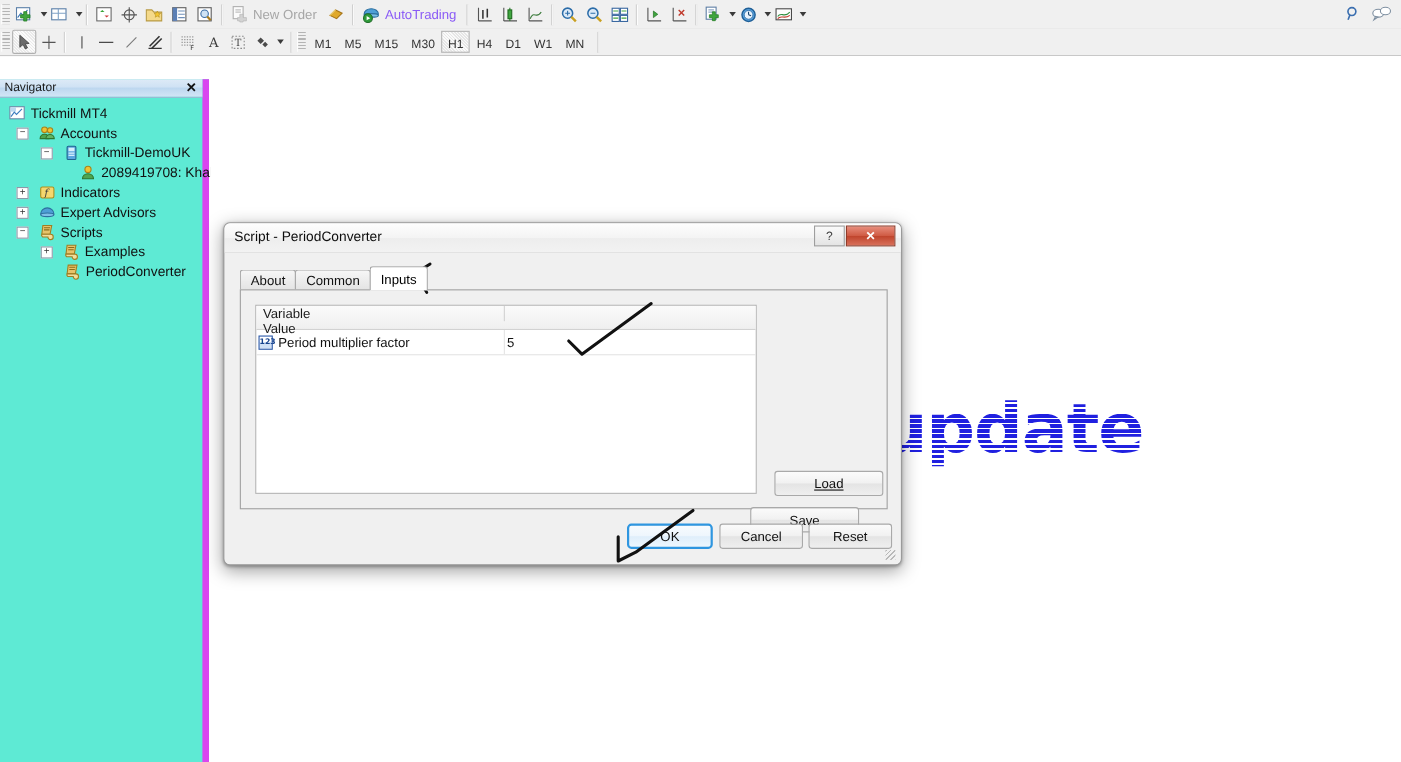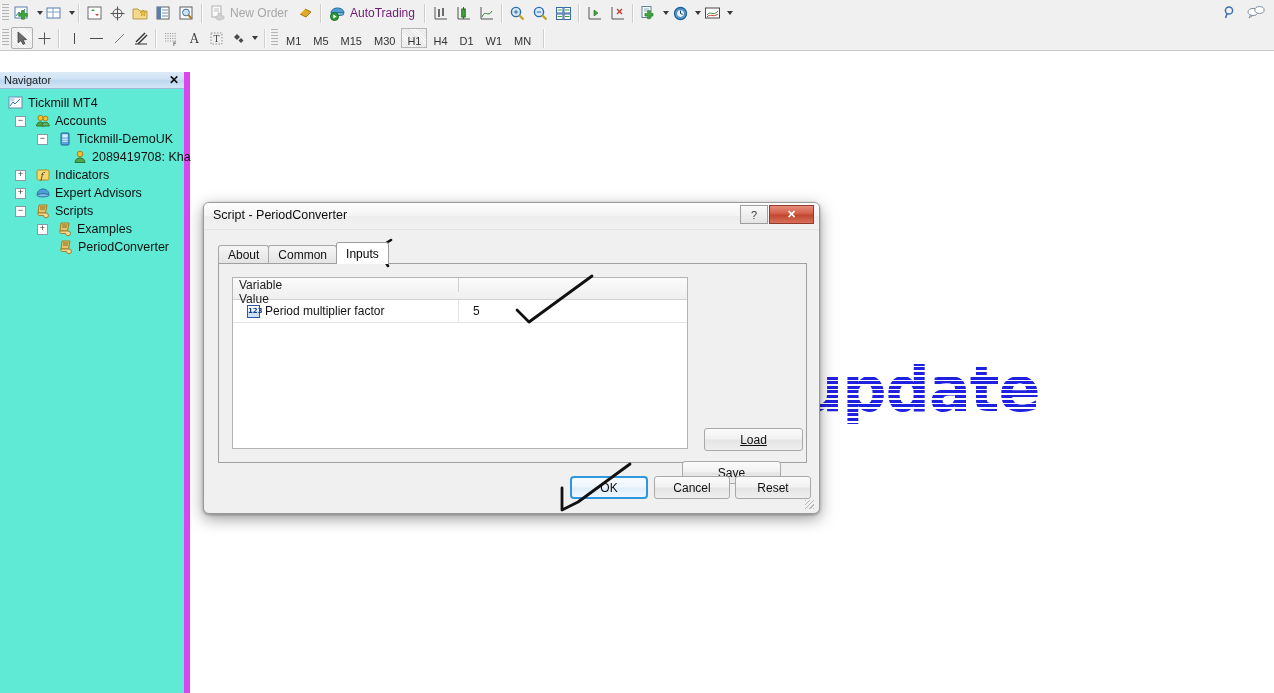--- a/index.html
+++ b/index.html
@@ -28,21 +28,21 @@
   .tbtn{
     height:22px;min-width:22px;display:flex;align-items:center;justify-content:center;
     flex:none;border:1px solid transparent;border-radius:2px;box-sizing:border-box;
     padding:0 2px;
   }
   .tbtn.sel{
     border:1px solid #b0b0b0;background:#f7f7f7;
     background-image:repeating-linear-gradient(45deg,#eaeaea 0 1px,#fbfbfb 1px 2px);
   }
   .tbtn.labeled{padding:0 5px 0 3px;gap:4px;}
-  .tbtn .tlabel{font-size:12px;color:#701a75;white-space:nowrap;}
+  .tbtn .tlabel{font-size:12px;color:#8b5cf6;white-space:nowrap;}
   .tbtn.disabled .tlabel{color:#a6a6a6;}
   .caret{
     width:0;height:0;border-left:3.5px solid transparent;border-right:3.5px solid transparent;
     border-top:4px solid #3a3a3a;margin-left:3px;flex:none;
   }
   .tf{
     height:20px;min-width:26px;padding:0 5px;display:flex;align-items:flex-end;justify-content:center;
     font-size:11px;color:#333;border:1px solid transparent;box-sizing:border-box;flex:none;
   }
   .tf.active{
@@ -136,21 +136,21 @@
   #grid{
     position:absolute;left:13px;top:13px;width:456px;height:172px;
     background:#fff;border:1px solid #b4b4b4;box-sizing:border-box;overflow:hidden;
   }
   #grid-head{display:flex;height:21px;background:linear-gradient(to bottom,#fbfbfb,#efefef);
     border-bottom:1px solid #d2d2d2;flex-direction:column;}
   .gh{font-size:12px;color:#1b1b1b;display:flex;align-items:center;padding-left:6px;box-sizing:border-box;}
   .gh.c1{width:226px;border-right:1px solid #d2d2d2;}
   .gh.c2{flex:1;}
   .grow{display:flex;height:22px;border-bottom:1px solid #e4e4e4;align-items:center;}
-  .gc{font-size:12px;color:#111;display:flex;align-items:center;padding-left:14px;box-sizing:border-box;height:100%;}
+  .gc{font-size:12px;color:#111;display:flex;align-items:center;padding-left:2px;box-sizing:border-box;height:100%;}
   .gc.c1{width:226px;border-right:1px solid #e4e4e4;gap:5px;}
   .gc.c2{flex:1;}
   .numicon{
     width:13px;height:13px;flex:none;box-sizing:border-box;
     border:1px solid #2a58a8;background:linear-gradient(to bottom,#ffffff 0 45%,#cfe0f5 45% 100%);
     font-size:7px;line-height:11px;text-align:center;color:#14418c;font-weight:bold;
     font-family:"DejaVu Sans",sans-serif;
   }
   .sidebtn{
     position:absolute;width:99px;height:23px;box-sizing:border-box;

